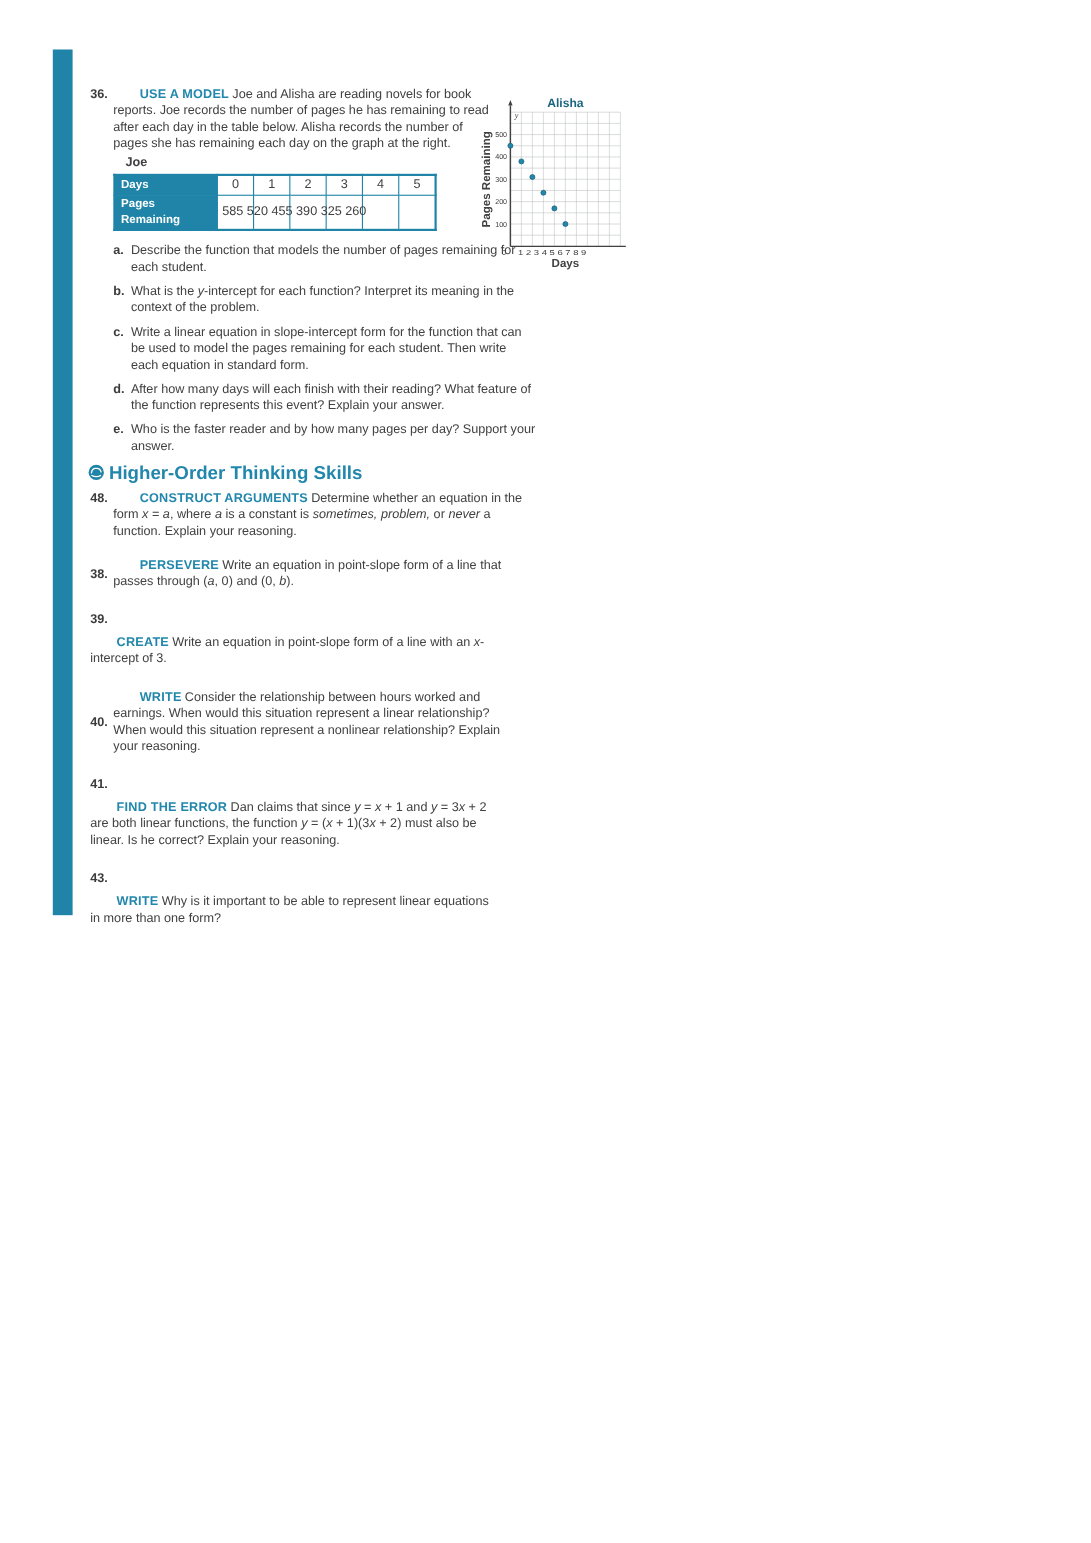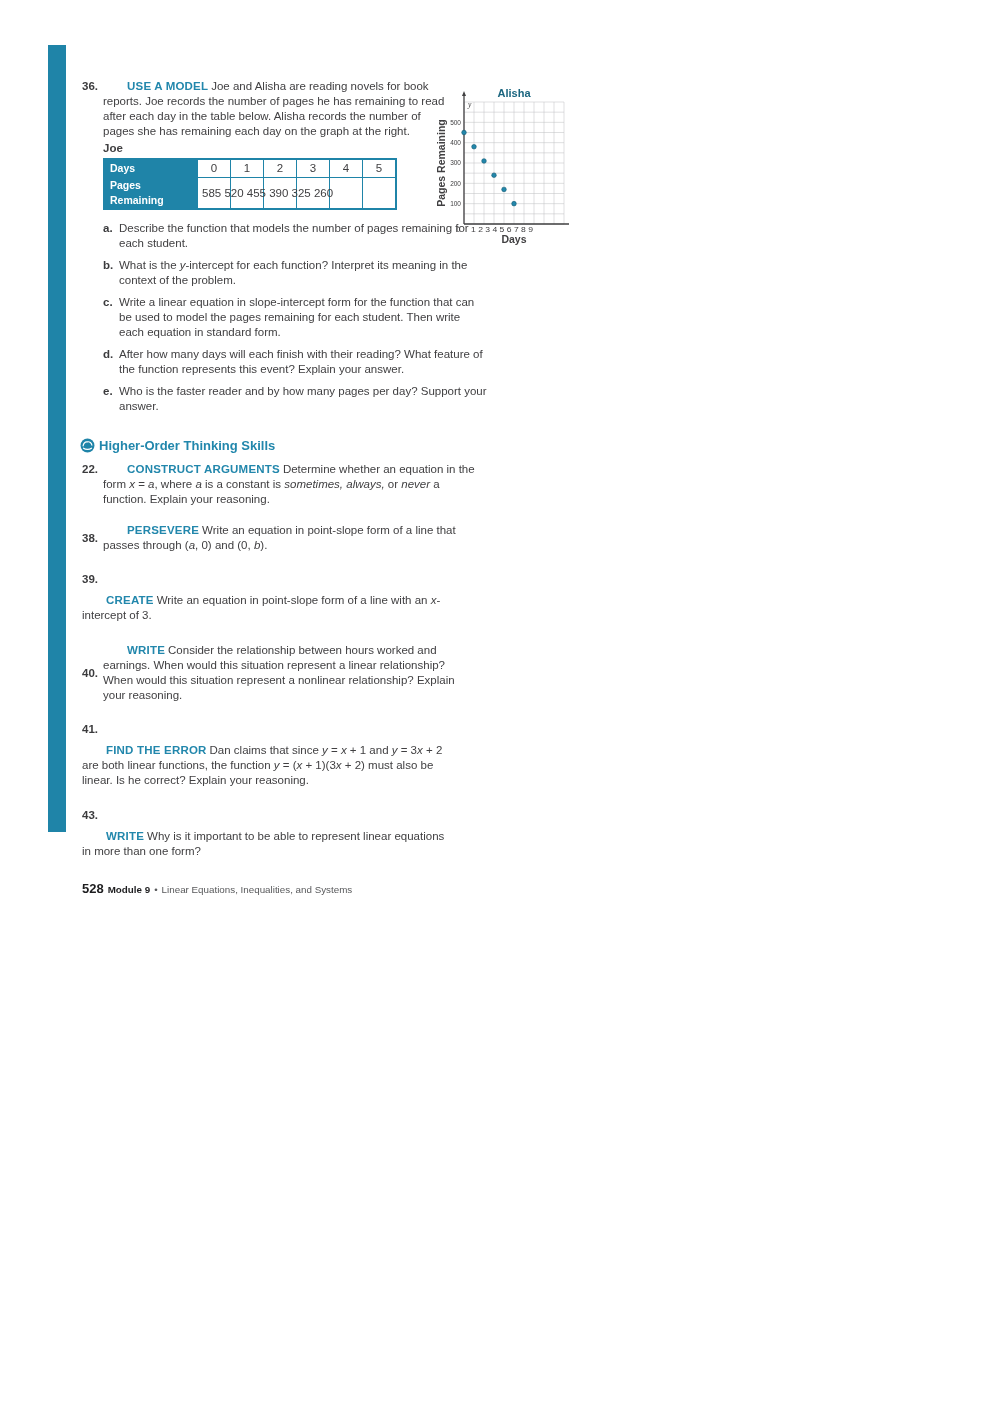--- a/index.html
+++ b/index.html
@@ -17,21 +17,21 @@
     font-size:11.5px;line-height:15px;
   }
   .prob{display:flex;}
   .pnum{flex:0 0 21px;font-weight:bold;color:#3b3b3d;}
   .ptext{margin:0;}
   .ptext.intro{width:352px;}
   .ptext.wide{width:372px;}
   .tag{color:var(--tag-teal,#2287AC);font-weight:bold;letter-spacing:.2px;margin-right:3px;margin-left:24px;}
   em{font-style:italic;}
 
-  .joe-label{font-weight:bold;margin-top:2px;margin-left:21px;height:15px;}
+  .joe-label{font-weight:bold;margin-top:2px;margin-left:32px;height:15px;}
   table.joe-table{
     border-collapse:collapse;margin-left:21px;margin-top:2px;
     border:2px solid var(--accent-teal,#1F84A8);
   }
   .joe-table th,.joe-table td{border:1.2px solid var(--accent-teal,#1F84A8);height:17px;padding:0;}
   .joe-table th{
     background:var(--accent-teal,#1F84A8);color:#ffffff;font-size:10.5px;
     text-align:left;padding-left:5px;font-weight:bold;width:87px;
   }
   .joe-table td{width:32px;text-align:center;font-size:11.5px;}
@@ -40,22 +40,22 @@
     position:absolute;left:4px;top:50%;transform:translateY(-50%);
     white-space:nowrap;text-align:right;
   }
   .parts{margin-top:11px;margin-left:21px;}
   .part{display:flex;margin-top:7px;}
   .part:first-child{margin-top:0;}
   .plabel{flex:0 0 16px;font-weight:bold;color:#3b3b3d;}
   .part p{margin:0;width:368px;}
 
   .hots-heading{
-    display:flex;align-items:center;gap:4px;margin-top:24px;margin-bottom:9px;margin-left:-2px;
-    color:var(--tag-teal,#2287AC);font-weight:bold;font-size:13px;
+    display:flex;align-items:center;gap:4px;margin-top:8px;margin-bottom:9px;margin-left:-2px;
+    color:var(--tag-teal,#2287AC);font-weight:bold;font-size:17px;
   }
   .problem-block{margin-top:0;}
   .mb16{margin-bottom:16px;} .mb18{margin-bottom:18px;} .mb19{margin-bottom:19px;align-items:center;}
   .mb20{margin-bottom:20px;flex-direction:column;} .mb22{margin-bottom:22px;flex-direction:column;}
 
   .footer{display:flex;align-items:baseline;gap:4px;margin-top:22px;}
   .footer .fpage{font-size:13px;font-weight:bold;color:#1d1d1f;}
   .footer .fmodule{font-size:9.8px;font-weight:bold;color:#1d1d1f;}
   .footer .fbullet,.footer .ftitle{font-size:9.8px;color:var(--footer-gray,#58595B);}
 
@@ -139,22 +139,22 @@
       <svg width="15" height="15" viewBox="0 0 14 14" aria-hidden="true">
         <circle cx="7" cy="7" r="6.5" fill="#1F84A8"></circle>
         <path d="M2.9 7.4 C3.4 4.5 5.1 3.3 7 3.6 C9 3.2 10.7 4.5 11.1 6.6" stroke="#ffffff" stroke-width="1.1" fill="none" stroke-linecap="round"></path>
         <path d="M3.3 9.5 C5.1 10.9 8.9 10.9 10.7 9.5" stroke="#ffffff" stroke-width="1.1" fill="none" stroke-linecap="round"></path>
       </svg>
     </span>
     <span>Higher-Order Thinking Skills</span>
   </h3>
 
   <div class="prob problem-block mb16">
-    <span class="pnum">22.</span>
-    <p class="ptext wide"><span class="tag">CONSTRUCT ARGUMENTS</span><span><span>Determine whether an equation in the form </span><em>x</em><span> = </span><em>a</em><span>, where </span><em>a</em><span> is a constant is </span><em>sometimes, always,</em><span> or </span><em>never</em><span> a function. Explain your reasoning.</span></span></p>
+    <span class="pnum">48.</span>
+    <p class="ptext wide"><span class="tag">CONSTRUCT ARGUMENTS</span><span><span>Determine whether an equation in the form </span><em>x</em><span> = </span><em>a</em><span>, where </span><em>a</em><span> is a constant is </span><em>sometimes, problem,</em><span> or </span><em>never</em><span> a function. Explain your reasoning.</span></span></p>
   </div>
 
   <div class="prob problem-block mb19">
     <span class="pnum">38.</span>
     <p class="ptext wide"><span class="tag">PERSEVERE</span><span><span>Write an equation in point-slope form of a line that passes through (</span><em>a</em><span>, 0) and (0, </span><em>b</em><span>).</span></span></p>
   </div>
 
   <div class="prob problem-block mb20">
     <span class="pnum">39.</span>
     <p class="ptext wide"><span class="tag">CREATE</span><span><span>Write an equation in point-slope form of a line with an </span><em>x</em><span>-intercept of 3.</span></span></p>
@@ -169,26 +169,20 @@
     <span class="pnum">41.</span>
     <p class="ptext wide"><span class="tag">FIND THE ERROR</span><span><span>Dan claims that since </span><em>y</em><span> = </span><em>x</em><span> + 1 and </span><em>y</em><span> = 3</span><em>x</em><span> + 2 are both linear functions, the function </span><em>y</em><span> = (</span><em>x</em><span> + 1)(3</span><em>x</em><span> + 2) must also be linear. Is he correct? Explain your reasoning.</span></span></p>
   </div>
 
 
   <div class="prob problem-block mb22">
     <span class="pnum">43.</span>
     <p class="ptext wide"><span class="tag">WRITE</span><span><span>Why is it important to be able to represent linear equations in more than one form?</span></span></p>
   </div>
 
-  <div class="footer">
-    <span class="fpage">528</span>
-    <span class="fmodule">Module 9</span>
-    <span class="fbullet">•</span>
-    <span class="ftitle">Linear Equations, Inequalities, and Systems</span>
-  </div>
 
 </main>
 
 <svg id="alisha-chart" width="132" height="158">
     <line x1="27" y1="136" x2="27" y2="14" class="grid"></line>
     <line x1="37" y1="136" x2="37" y2="14" class="grid"></line>
     <line x1="47" y1="136" x2="47" y2="14" class="grid"></line>
     <line x1="57" y1="136" x2="57" y2="14" class="grid"></line>
     <line x1="67" y1="136" x2="67" y2="14" class="grid"></line>
     <line x1="77" y1="136" x2="77" y2="14" class="grid"></line>

